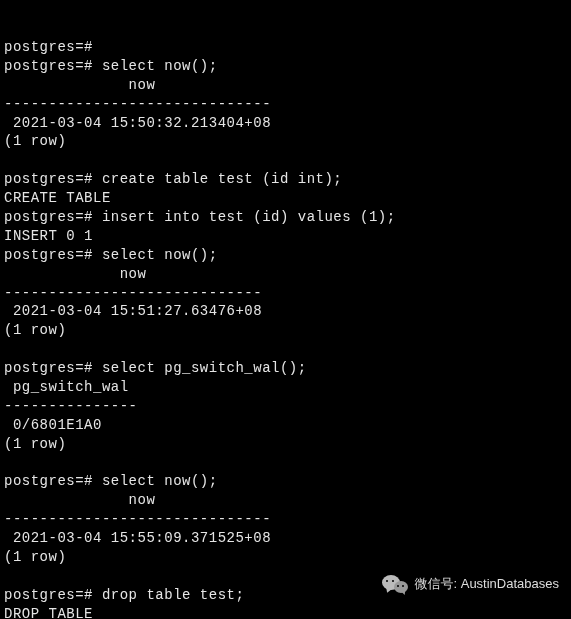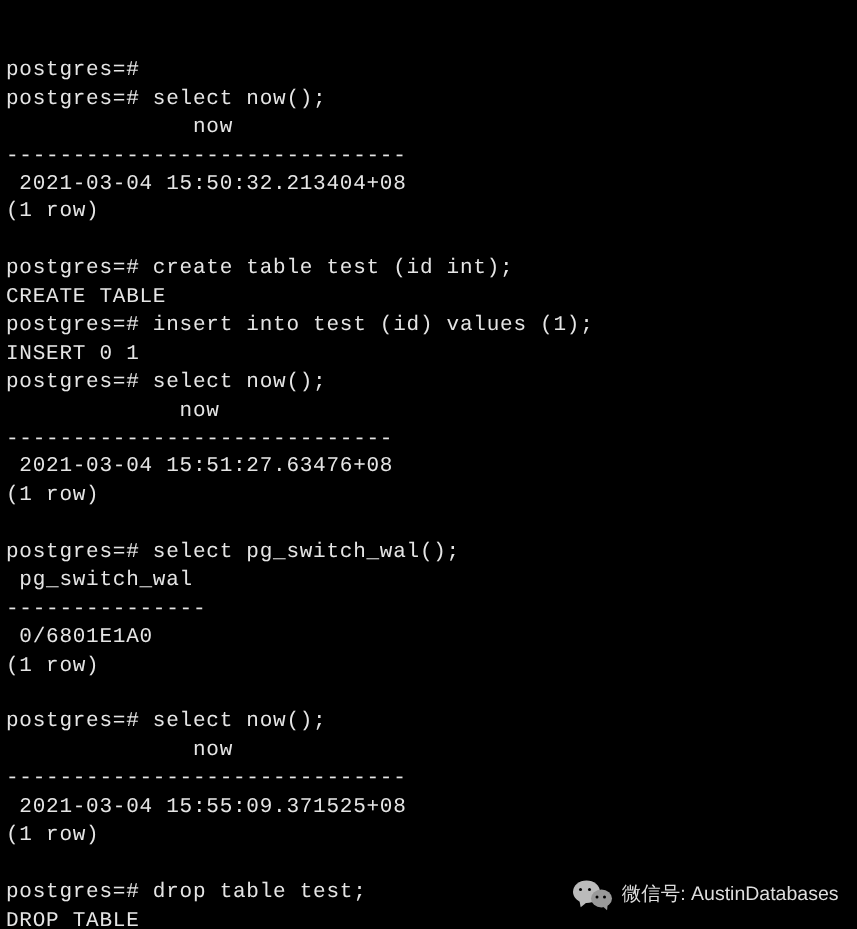--- a/index.html
+++ b/index.html
@@ -19,21 +19,21 @@
     }
     .terminal {
       padding: 2px 4px;
       white-space: pre;
       line-height: 1.35;
       letter-spacing: 0.5px;
       margin-top: 36px;
     }
     .watermark {
       position: absolute;
-      bottom: 12px;
+      bottom: 24px;
       right: 12px;
       display: flex;
       align-items: center;
       gap: 6px;
       color: #ddd;
       font-family: Arial, sans-serif;
       font-size: 13px;
     }
     .wechat-icon {
       width: 26px;

